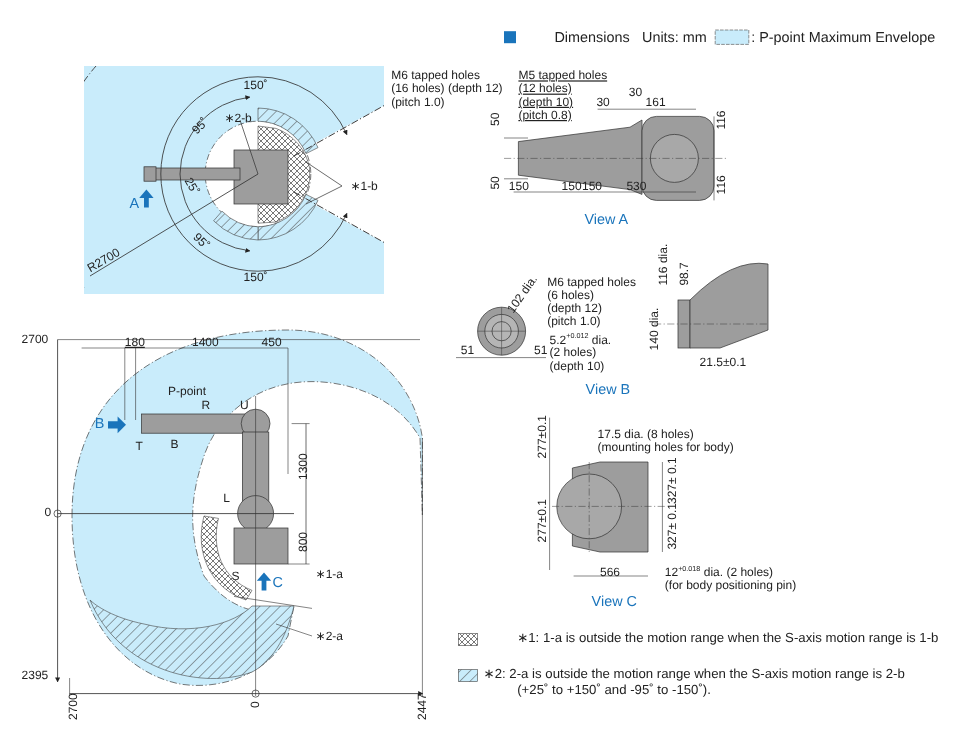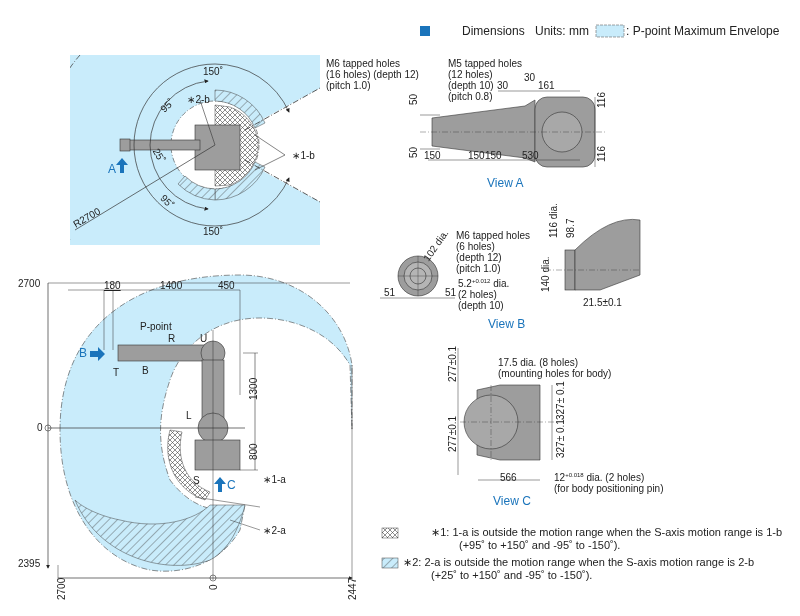--- a/index.html
+++ b/index.html
@@ -165,21 +165,21 @@
 <span class="abs lbl" style="left:72px; top:212px; transform:rotate(-30deg);">R2700</span>
 <span class="abs lbl" style="left:187px; top:94px;">∗2-b</span>
 <span class="abs lbl" style="left:292px; top:150px;">∗1-b</span>
 <span class="abs lbl blue" style="left:108px; top:164px; font-size:12px;">A</span>
 
 <div class="abs lbl" style="left:326px; top:58px;">
   <div>M6 tapped holes</div>
   <div>(16 holes) (depth 12)</div>
   <div>(pitch 1.0)</div>
 </div>
-<div class="abs lbl" style="left:448px; top:58px;">
+<div class="abs lbl" style="left:432px; top:58px;text-decoration:underline;">
   <div>M5 tapped holes</div>
   <div>(12 holes)</div>
   <div>(depth 10)</div>
   <div>(pitch 0.8)</div>
 </div>
 <span class="abs lbl" style="left:497px; top:80px;">30</span>
 <span class="abs lbl" style="left:524px; top:72px;">30</span>
 <span class="abs lbl" style="left:538px; top:80px;">161</span>
 <span class="abs lbl vert" style="left:596px; top:108px;">116</span>
 <span class="abs lbl vert" style="left:596px; top:162px;">116</span>
@@ -245,18 +245,17 @@
 <span class="abs lbl" style="left:142px; top:365px;">B</span>
 <span class="abs lbl" style="left:186px; top:410px;">L</span>
 <span class="abs lbl" style="left:193px; top:475px;">S</span>
 <span class="abs lbl blue" style="left:79px; top:348px; font-size:12px;">B</span>
 <span class="abs lbl blue" style="left:227px; top:480px; font-size:12px;">C</span>
 <span class="abs lbl" style="left:263px; top:474px;">∗1-a</span>
 <span class="abs lbl" style="left:263px; top:525px;text-align:right;">∗2-a</span>
 
 <div class="abs note" style="left:403px; top:526px;margin-left:28px;">
   <div><span>∗1:</span> <span>1-a is outside the motion range when the S-axis motion range is 1-b</span></div>
-  <div style="padding-left:28px;">(+95˚ to +150˚ and -95˚ to -150˚).</div>
 </div>
 <div class="abs note" style="left:403px; top:556px;">
   <div><span>∗2:</span> <span>2-a is outside the motion range when the S-axis motion range is 2-b</span></div>
   <div style="padding-left:28px;">(+25˚ to +150˚ and -95˚ to -150˚).</div>
 </div>
 
 </body></html>

